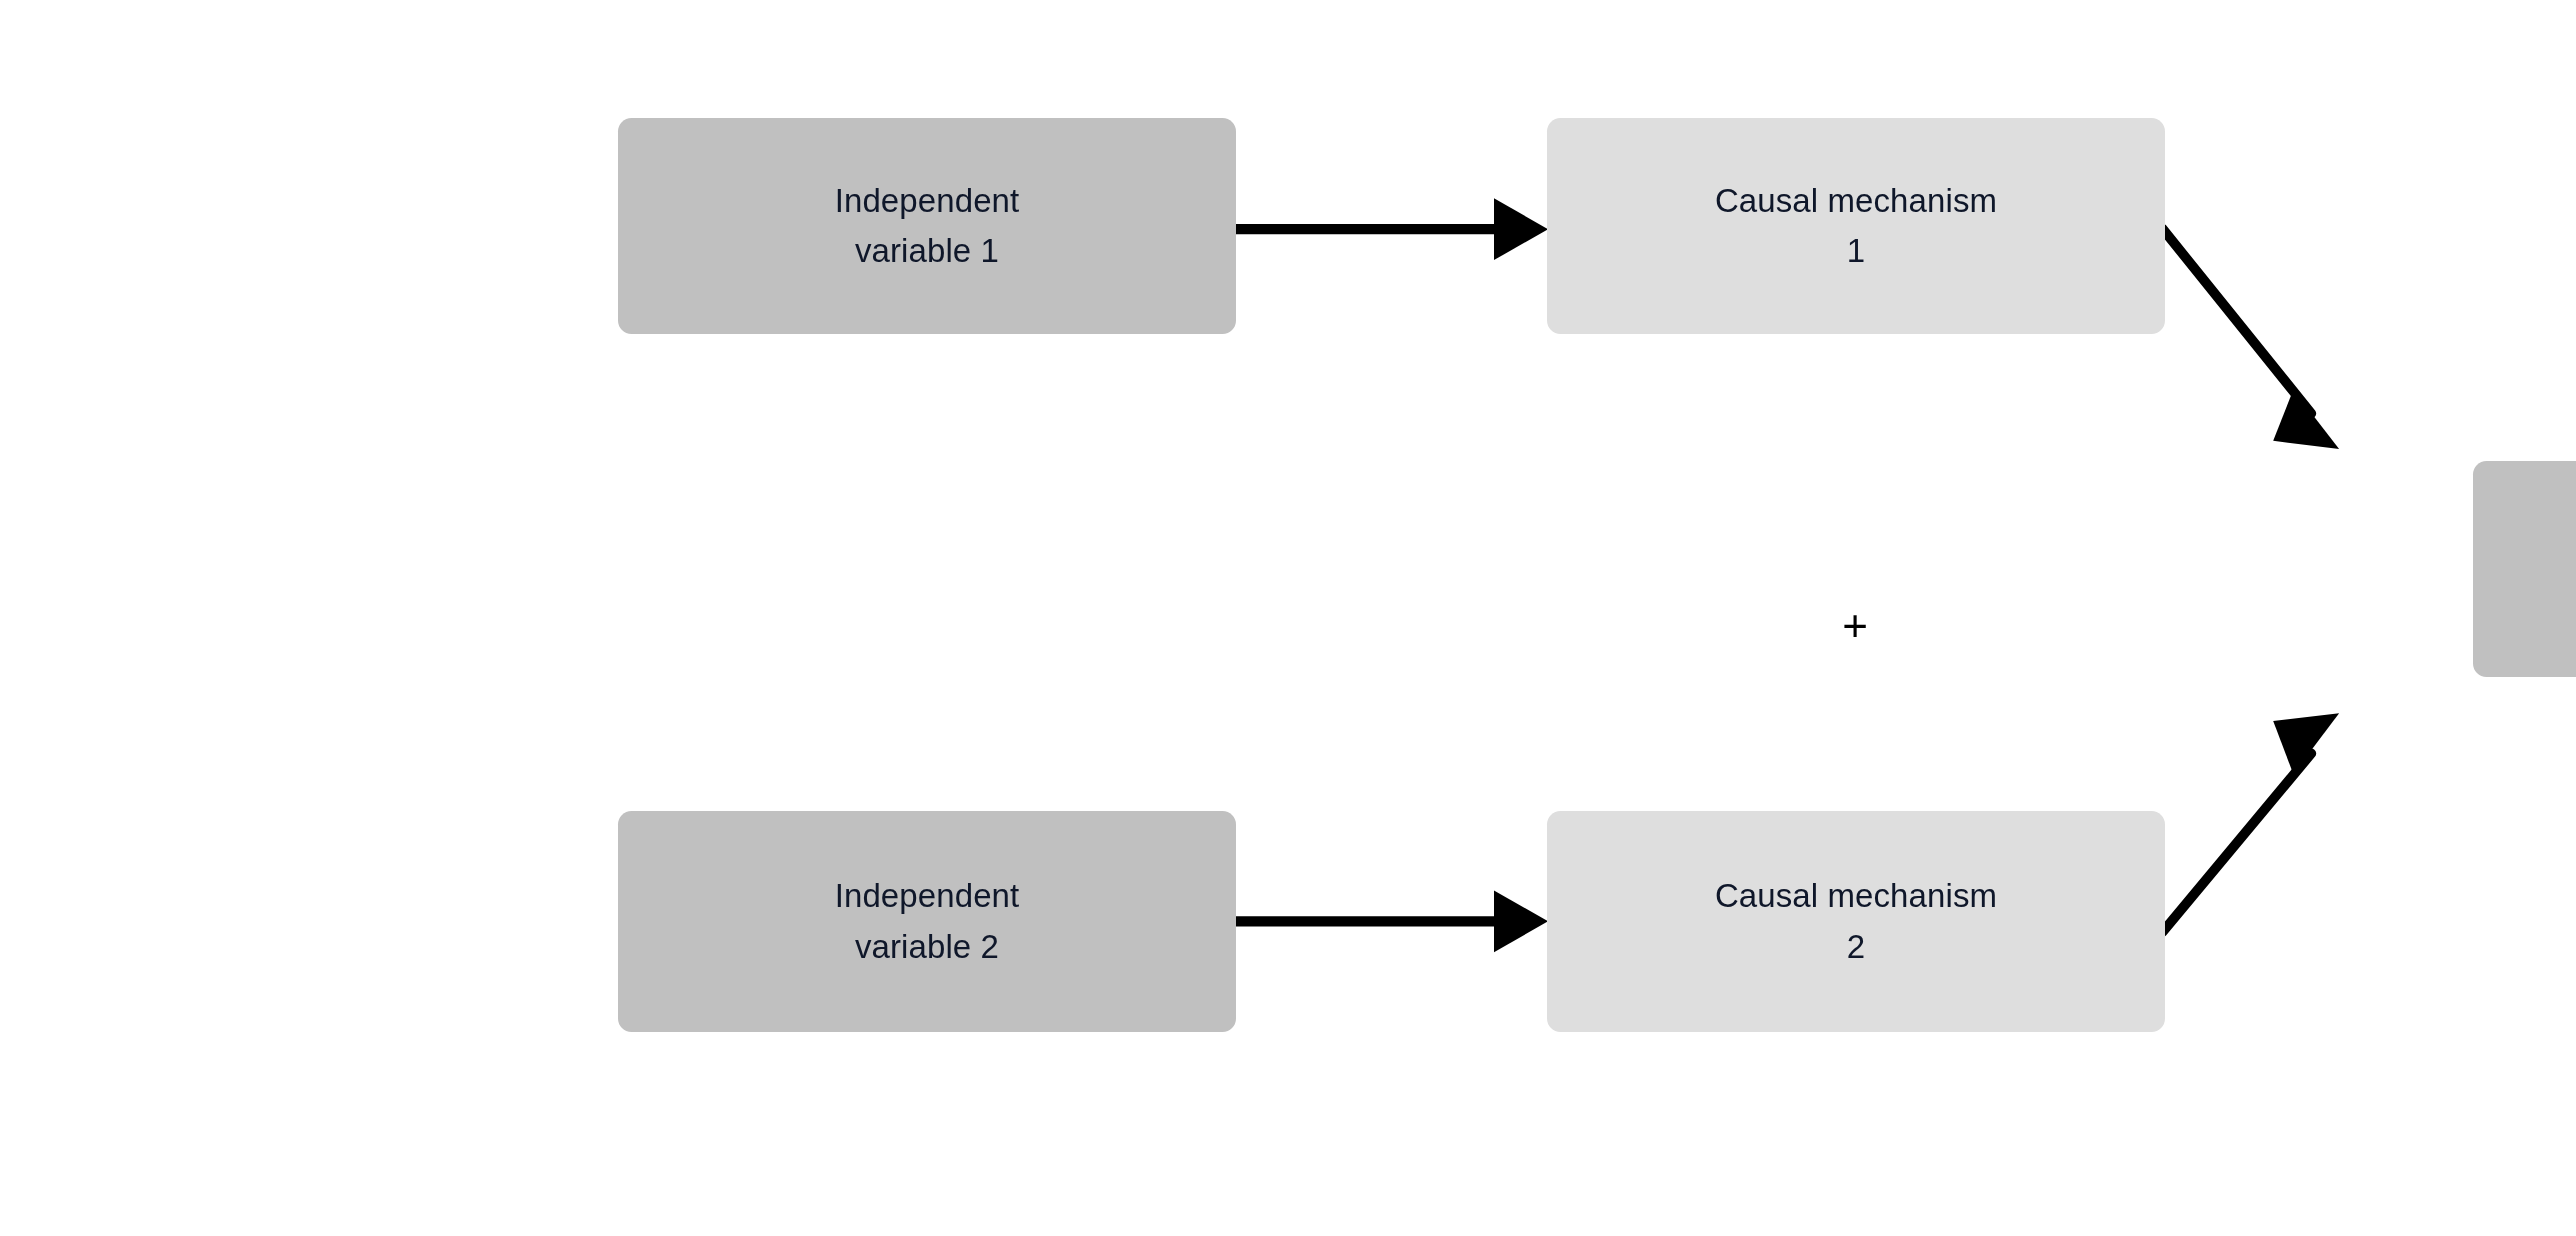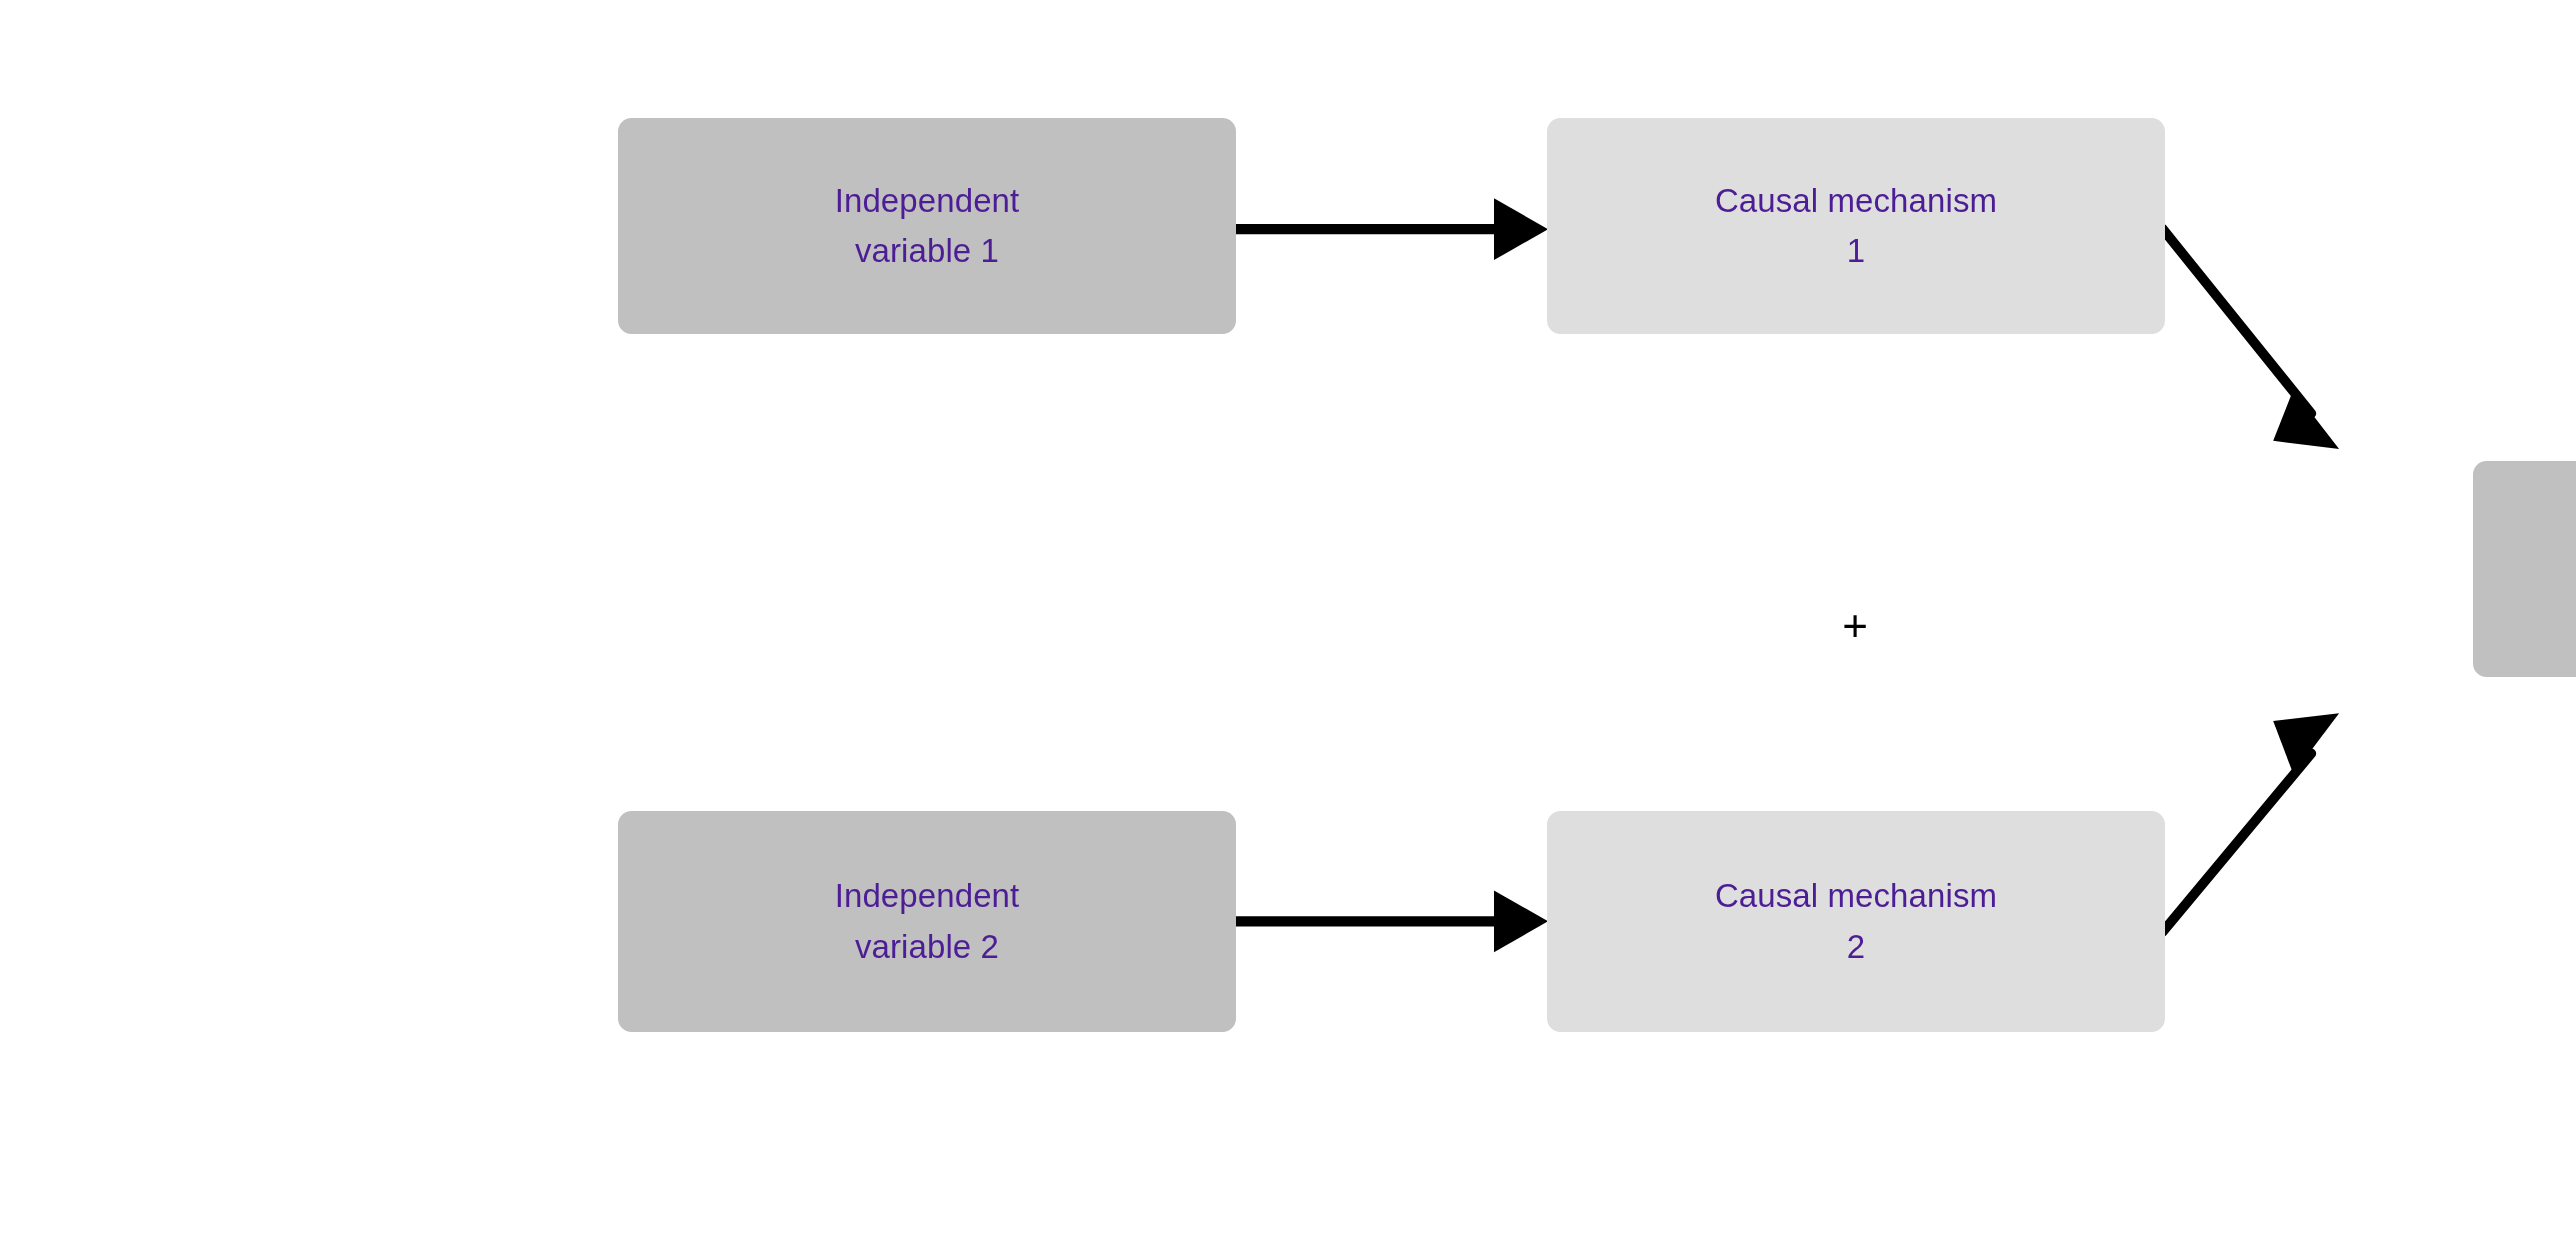--- a/index.html
+++ b/index.html
@@ -31,21 +31,21 @@
     box-sizing: border-box;
     border-radius: 13.4px;
     display: flex;
     align-items: center;
     justify-content: center;
     text-align: center;
   }
   .node-label {
     font-size: 33px;
     line-height: 1.52;
-    color: #4c1d95;
+    color: #0f172a;
     white-space: pre-line;
     letter-spacing: 0.1px;
     font-weight: 400;
   }
   .node-iv1 { left: 618px; top: 118px;  width: 618px; height: 216px; }
   .node-cm1 { left: 1547px; top: 118px;  width: 618px; height: 216px; }
   .node-dv  { left: 2473px; top: 461px;  width: 618px; height: 216px; }
   .node-iv2 { left: 618px; top: 811px; width: 618px; height: 221px; }
   .node-cm2 { left: 1547px; top: 811px; width: 618px; height: 221px; }
 

